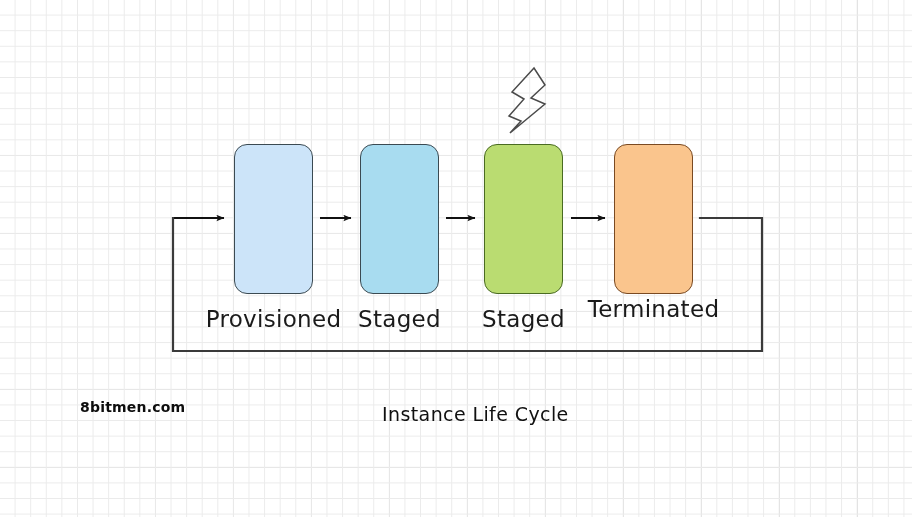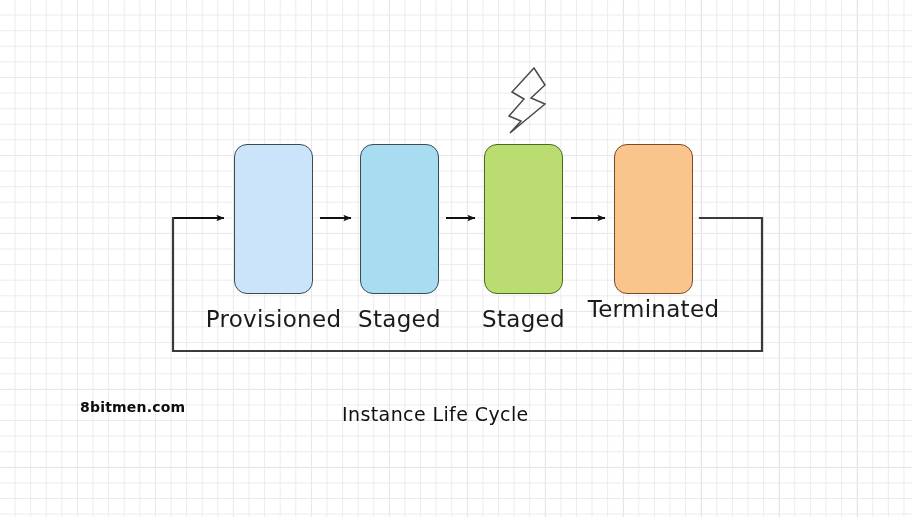--- a/index.html
+++ b/index.html
@@ -122,17 +122,17 @@
               background:#fac58d; border:1.6px solid #7a4a22;"></div>
 
   <div class="node-label" style="left:194px; top:306px; width:159px;">Provisioned</div>
 
   <div class="node-label" style="left:320px; top:306px; width:159px;">Staged</div>
 
   <div class="node-label" style="left:444px; top:306px; width:159px;">Staged</div>
 
   <div class="node-label" style="left:574px; top:296px; width:159px;">Terminated</div>
 
-  <div class="caption-text" style="left:342px; top:403px;">Instance Life Cycle</div>
+  <div class="caption-text" style="left:382px; top:403px;">Instance Life Cycle</div>
 
   <div class="watermark-text" style="left:80px; top:399px;">8bitmen.com</div>
 
 </div>
 
 </body></html>

